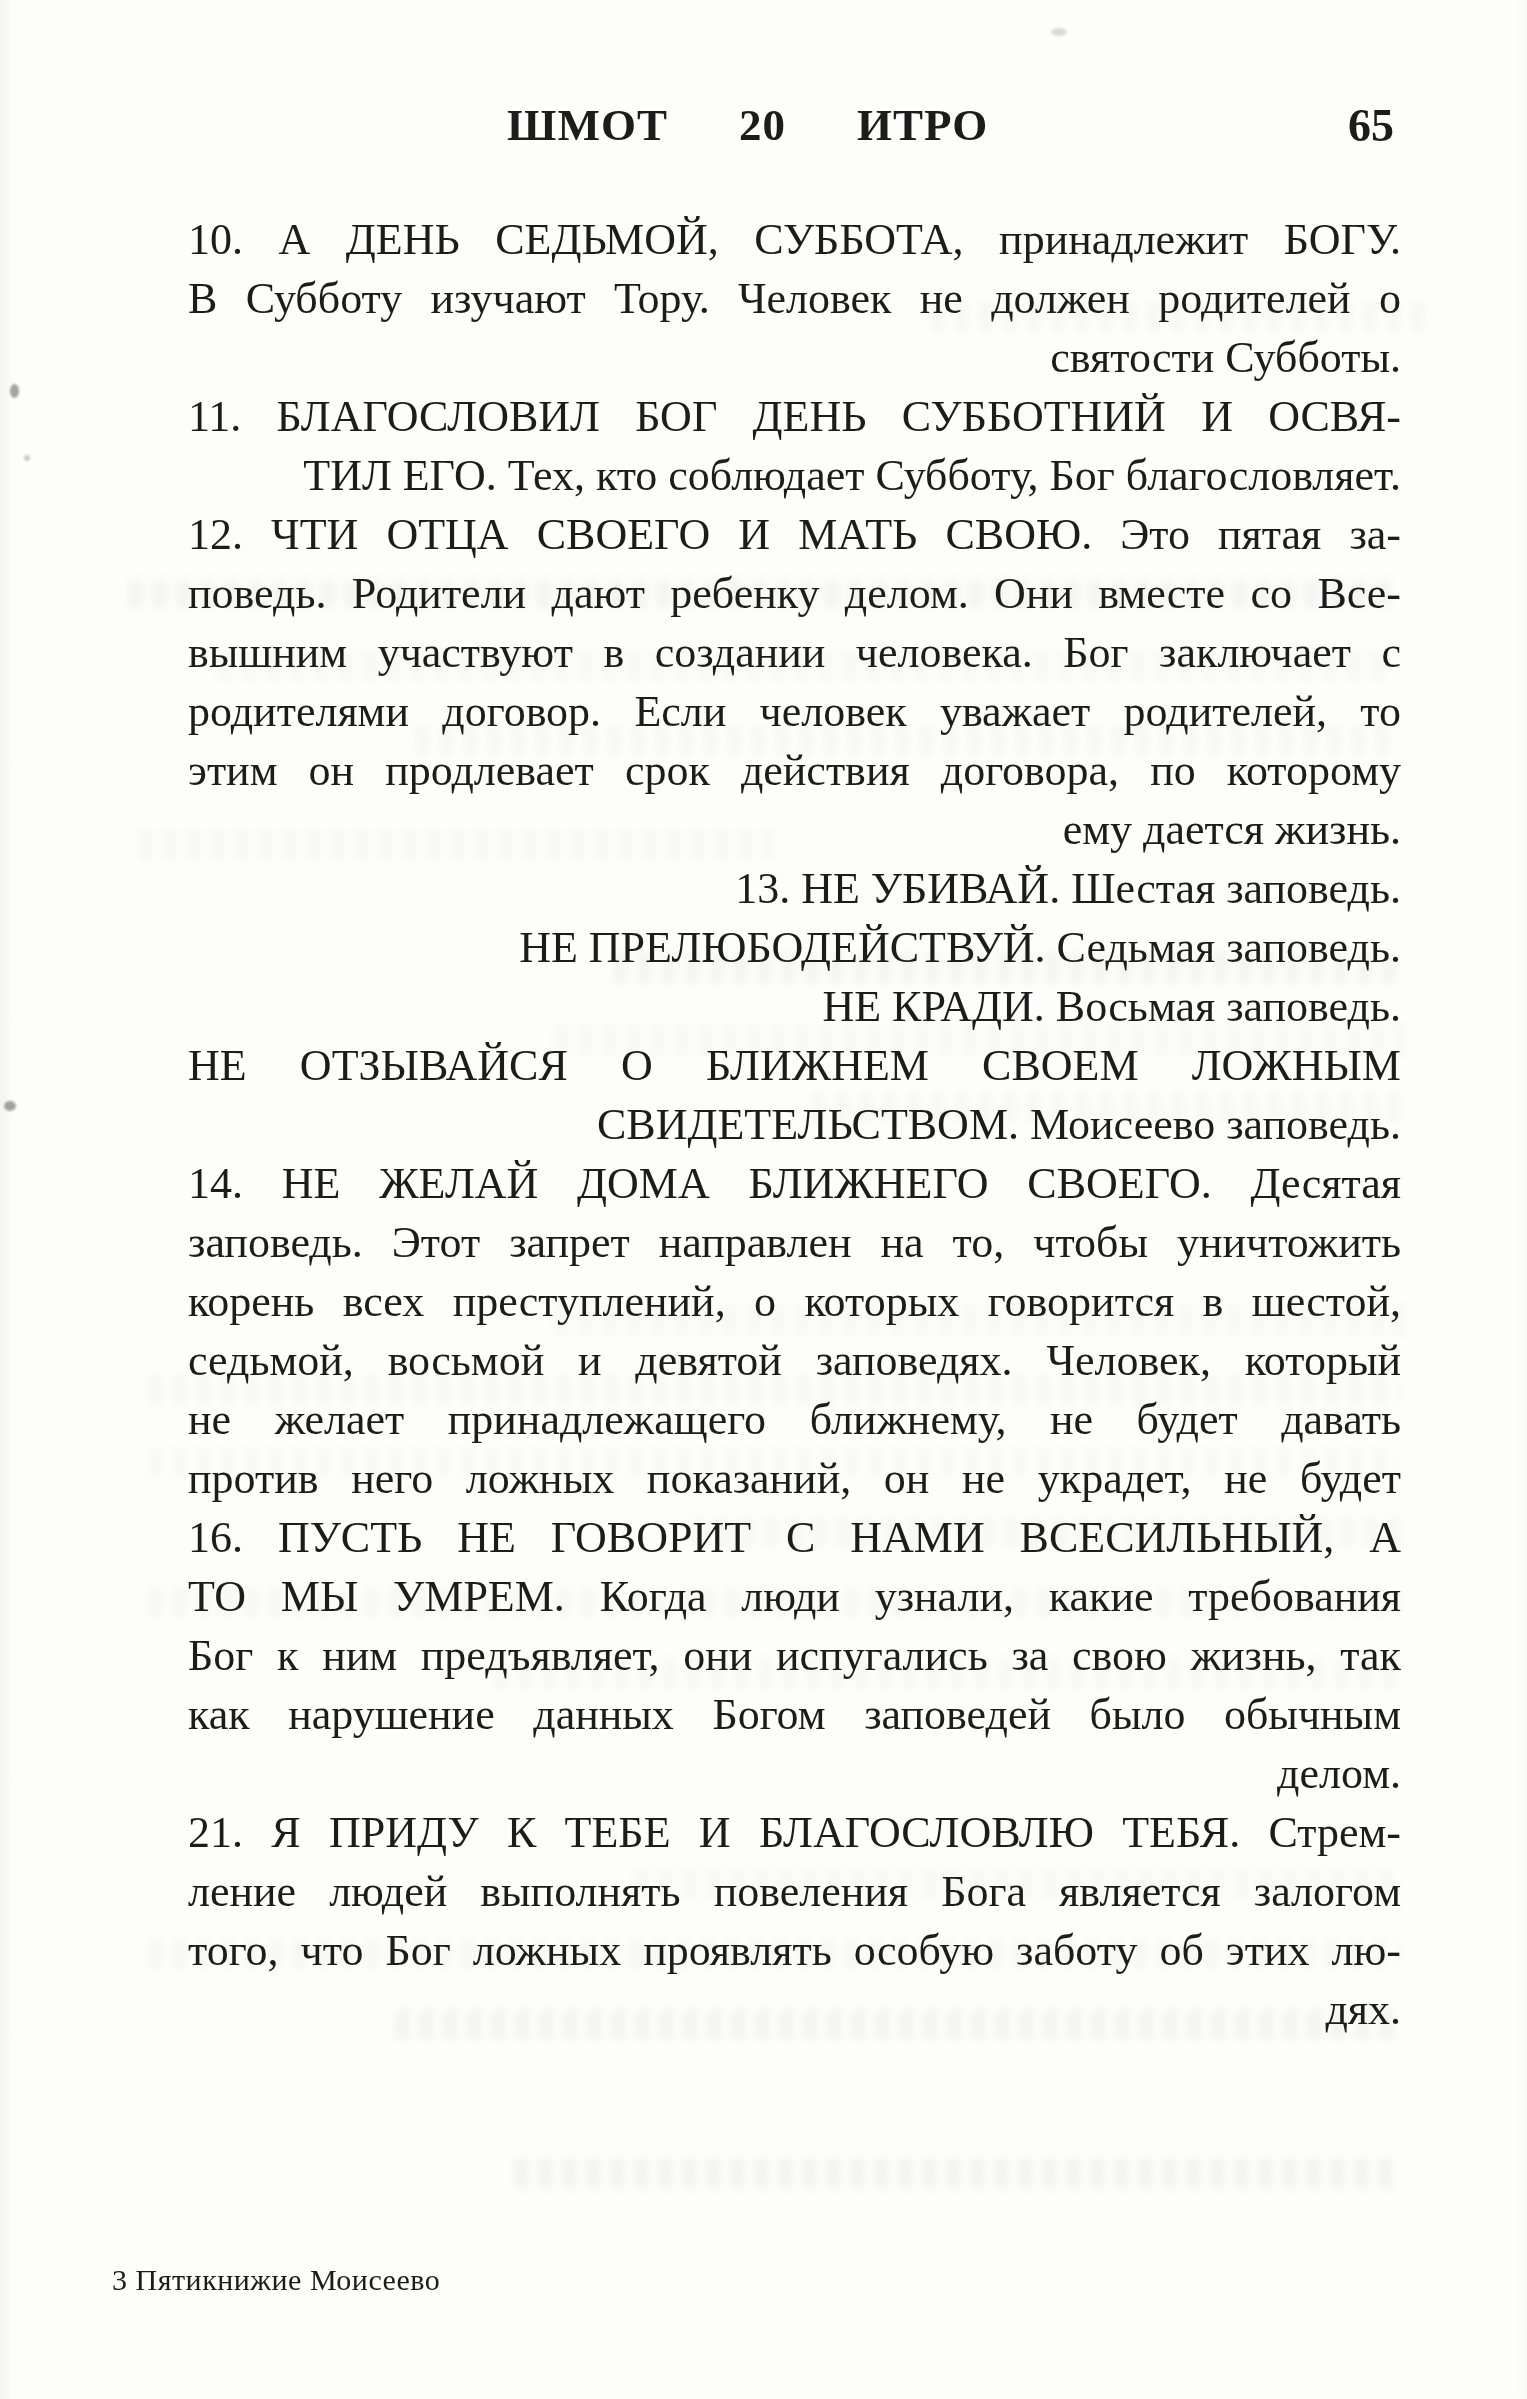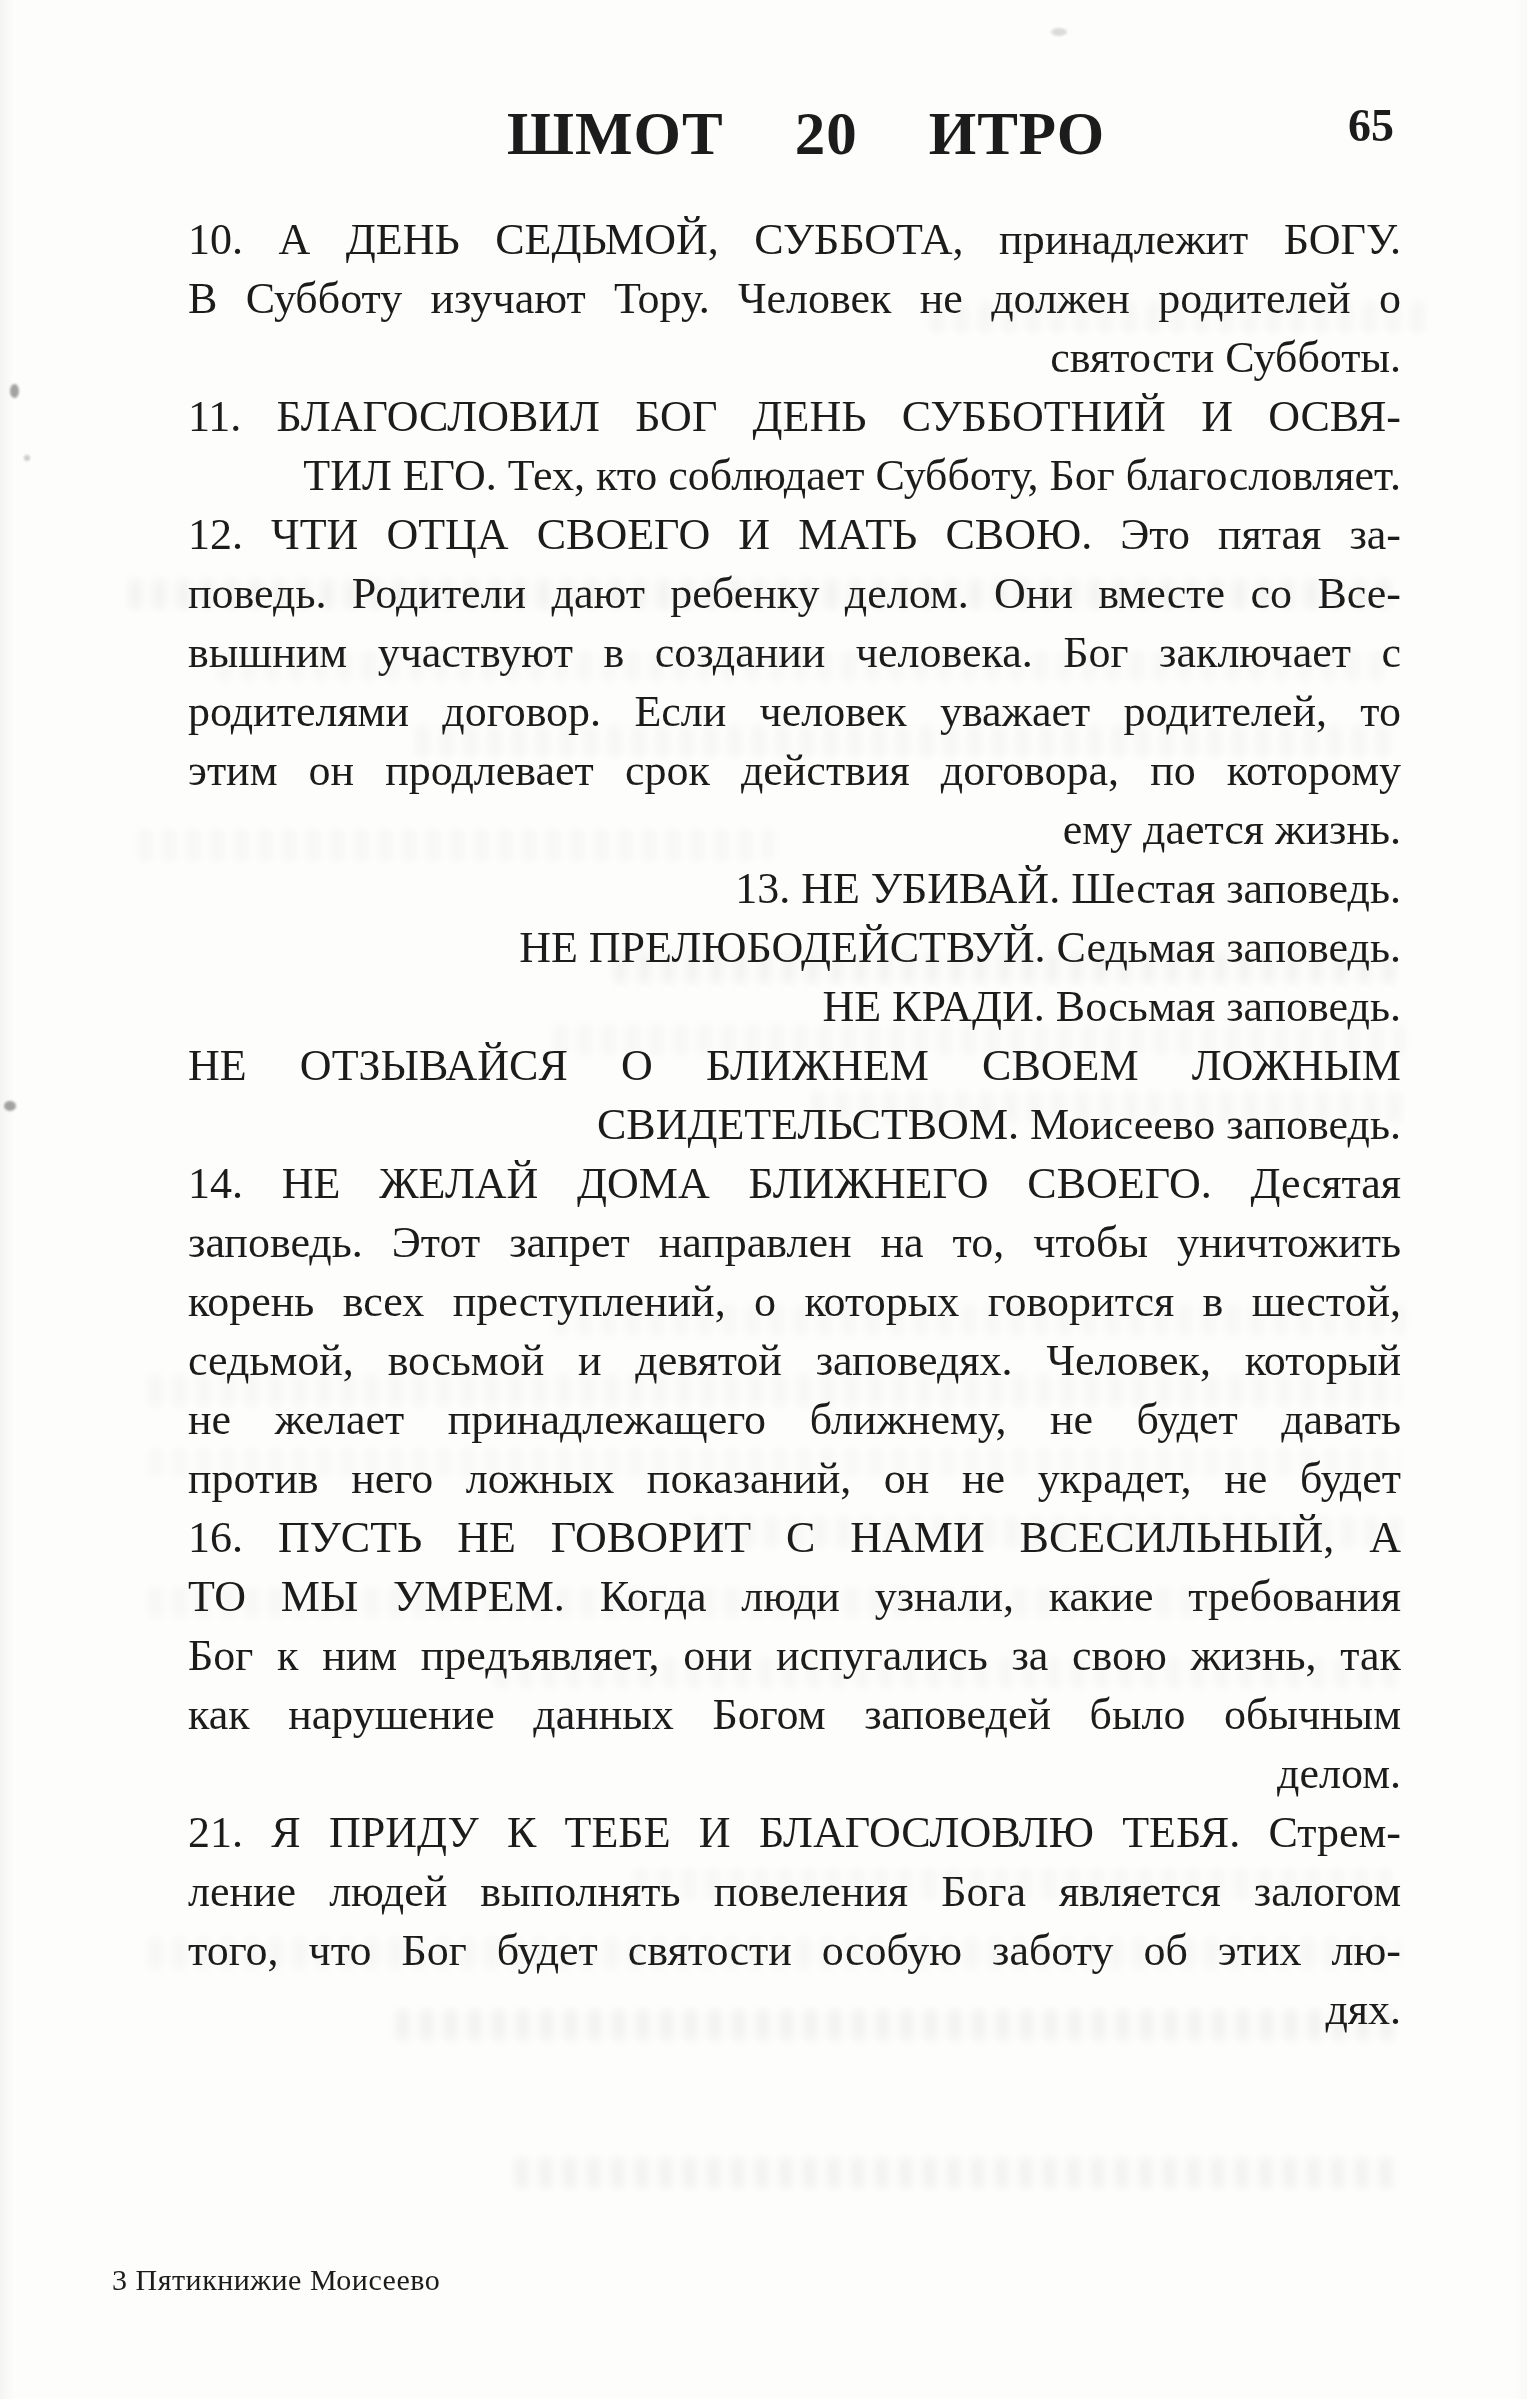--- a/index.html
+++ b/index.html
@@ -12,21 +12,21 @@
     position: relative;
     width: 1528px; height: 2400px;
     background: linear-gradient(90deg, #f4f4f1 0px, #fdfdfc 14px, #fdfdfc 1515px, #f8f8f5 1528px);
     font-family: "Liberation Serif", "DejaVu Serif", serif;
     color: #1c1c1c;
   }
   
   .running-head {
     position: absolute; top: 99px; left: 507px;
     display: flex; gap: 71px;
-    font-size: 61px; font-weight: 700; letter-spacing: 1px;
+    font-size: 45px; font-weight: 700; letter-spacing: 1px;
     white-space: nowrap;
   }
   .page-number {
     position: absolute; top: 99px; left: 1348px;
     font-size: 46px; font-weight: 700;
   }
   
   .body-text {
     position: absolute; top: 210px; left: 188px; width: 1213px;
     font-size: 44px; line-height: 59px;
@@ -109,21 +109,21 @@
       <div class="para">
         <div class="line just"><span>16. ПУСТЬ НЕ ГОВОРИТ С НАМИ ВСЕСИЛЬНЫЙ, А</span></div>
         <div class="line just"><span>ТО МЫ УМРЕМ. Когда люди узнали, какие требования</span></div>
         <div class="line just"><span>Бог к ним предъявляет, они испугались за свою жизнь, так</span></div>
         <div class="line just"><span>как нарушение данных Богом заповедей было обычным</span></div>
         <div class="line"><span>делом.</span></div>
       </div>
       <div class="para">
         <div class="line just"><span>21. Я ПРИДУ К ТЕБЕ И БЛАГОСЛОВЛЮ ТЕБЯ. Стрем-</span></div>
         <div class="line just"><span>ление людей выполнять повеления Бога является залогом</span></div>
-        <div class="line just"><span>того, что Бог будет святости особую заботу об этих лю-</span></div>
+        <div class="line just"><span>того, что Бог ложных проявлять особую заботу об этих лю-</span></div>
         <div class="line"><span>дях.</span></div>
       </div>
     </div>
 
   <div class="footer-signature">3 Пятикнижие Моисеево</div>
 
   <div class="ghost" style="top:302px;left:931px;width:495px;"></div>
   <div class="ghost" style="top:579px;left:129px;width:1267px;opacity:.08;"></div>
   <div class="ghost" style="top:651px;left:218px;width:1168px;opacity:.05;"></div>
   <div class="ghost" style="top:726px;left:416px;width:980px;"></div>

